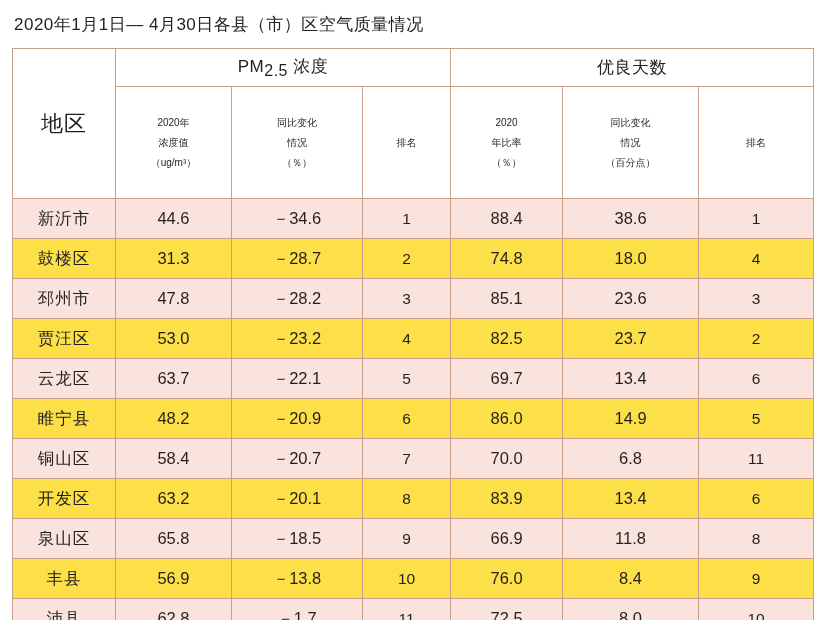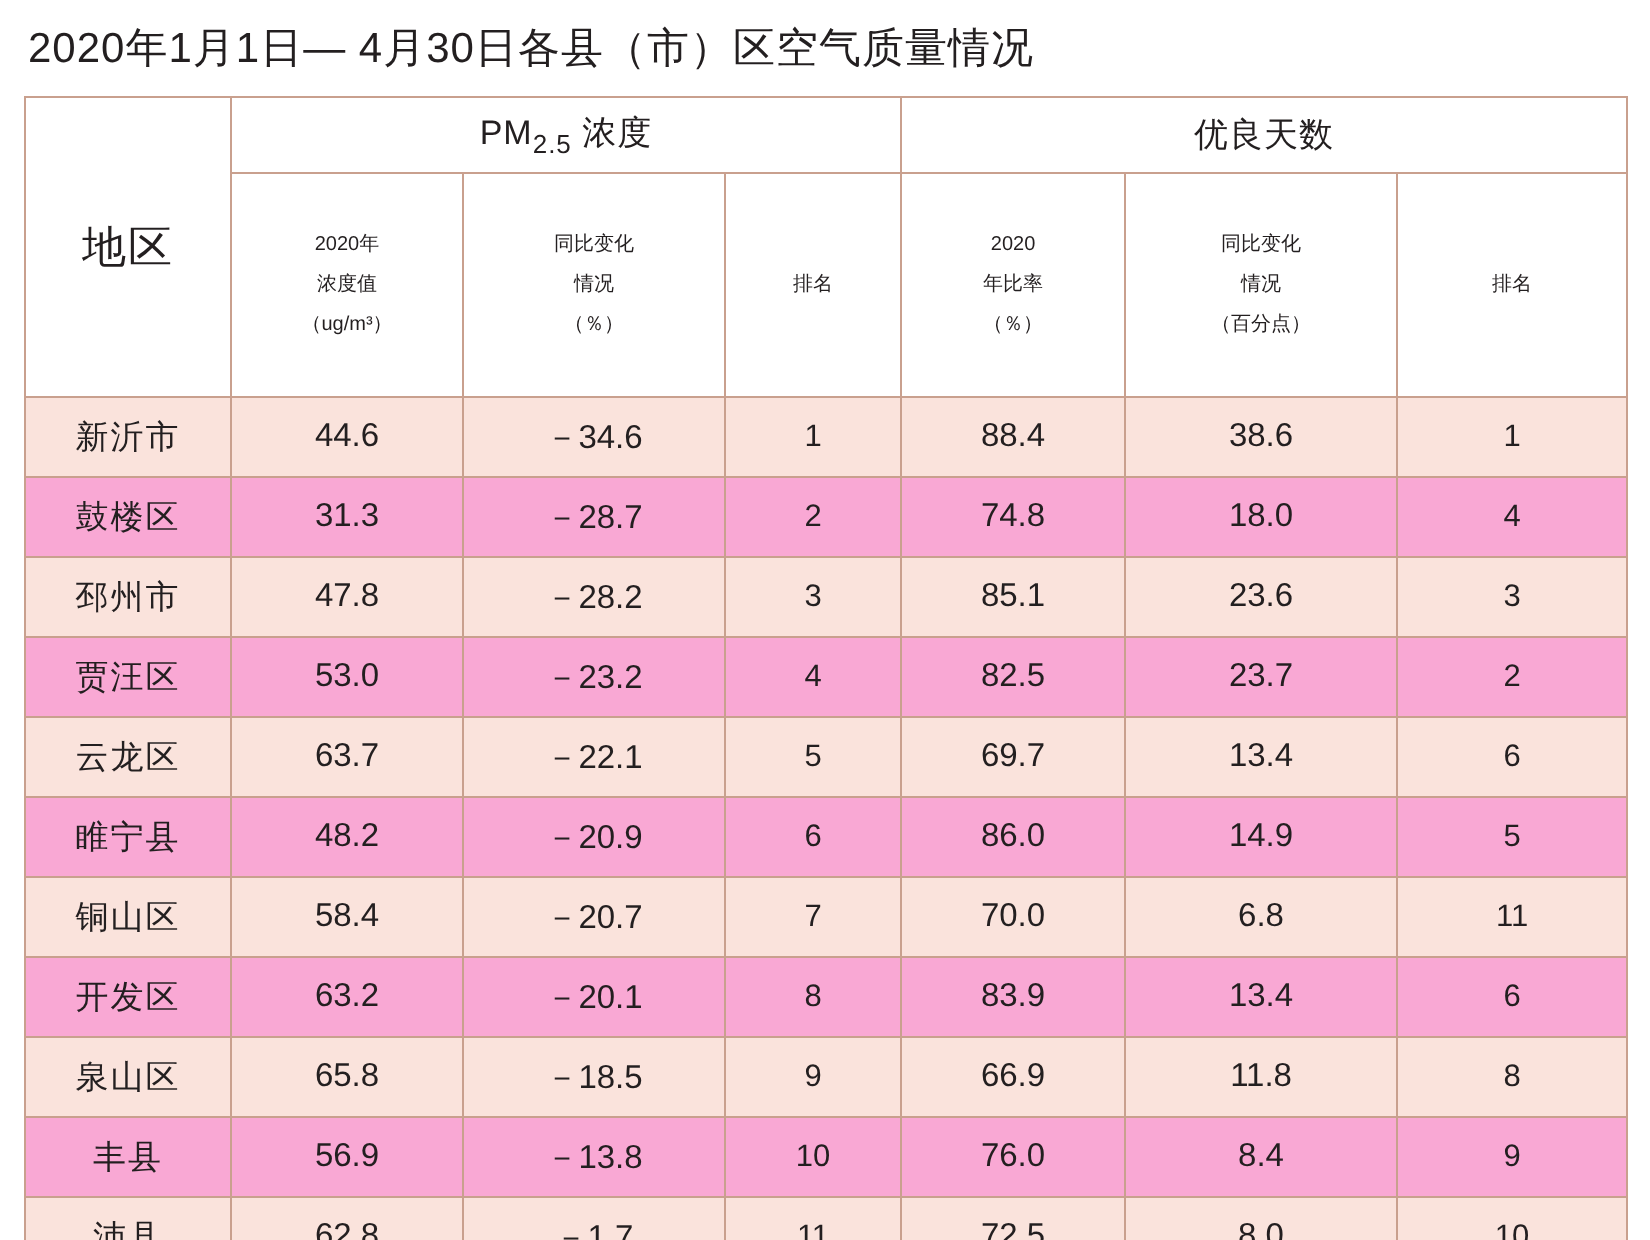--- a/index.html
+++ b/index.html
@@ -15,21 +15,21 @@
     overflow: hidden;
   }
   .page {
     position: relative;
     width: 825px;
     height: 620px;
     box-sizing: border-box;
     padding: 10px 12px 0 12px;
   }
   .doc-title {
-    font-size: 21px;
+    font-size: 17px;
     line-height: 26px;
     letter-spacing: 0.5px;
     color: #231f20;
     padding: 2px 0 10px 2px;
     white-space: nowrap;
   }
   table.aq {
     border-collapse: collapse;
     width: 801px;
     table-layout: fixed;
@@ -58,28 +58,28 @@
     font-size: 10px;
     line-height: 20px;
     height: 91px;
     padding: 10px 0;
   }
   .sub-head .ln { display: block; }
   .region-head {
     font-size: 22px;
     letter-spacing: 1px;
   }
-  sub { font-size: 13px; }
+  sub { font-size: 16px; }
 
   tbody td {
     height: 37px;
     font-size: 16.5px;
   }
   tbody tr.odd td { background: #fae3dc; text-align: center; }
-  tbody tr.even td { background: #f9a8d4; }
+  tbody tr.even td { background: #fde047; }
   tbody td.region {
     letter-spacing: 1px;
   }
   tbody td.rank {
     font-size: 15.5px;
   }
 </style>
 </head>
 <body>
 

